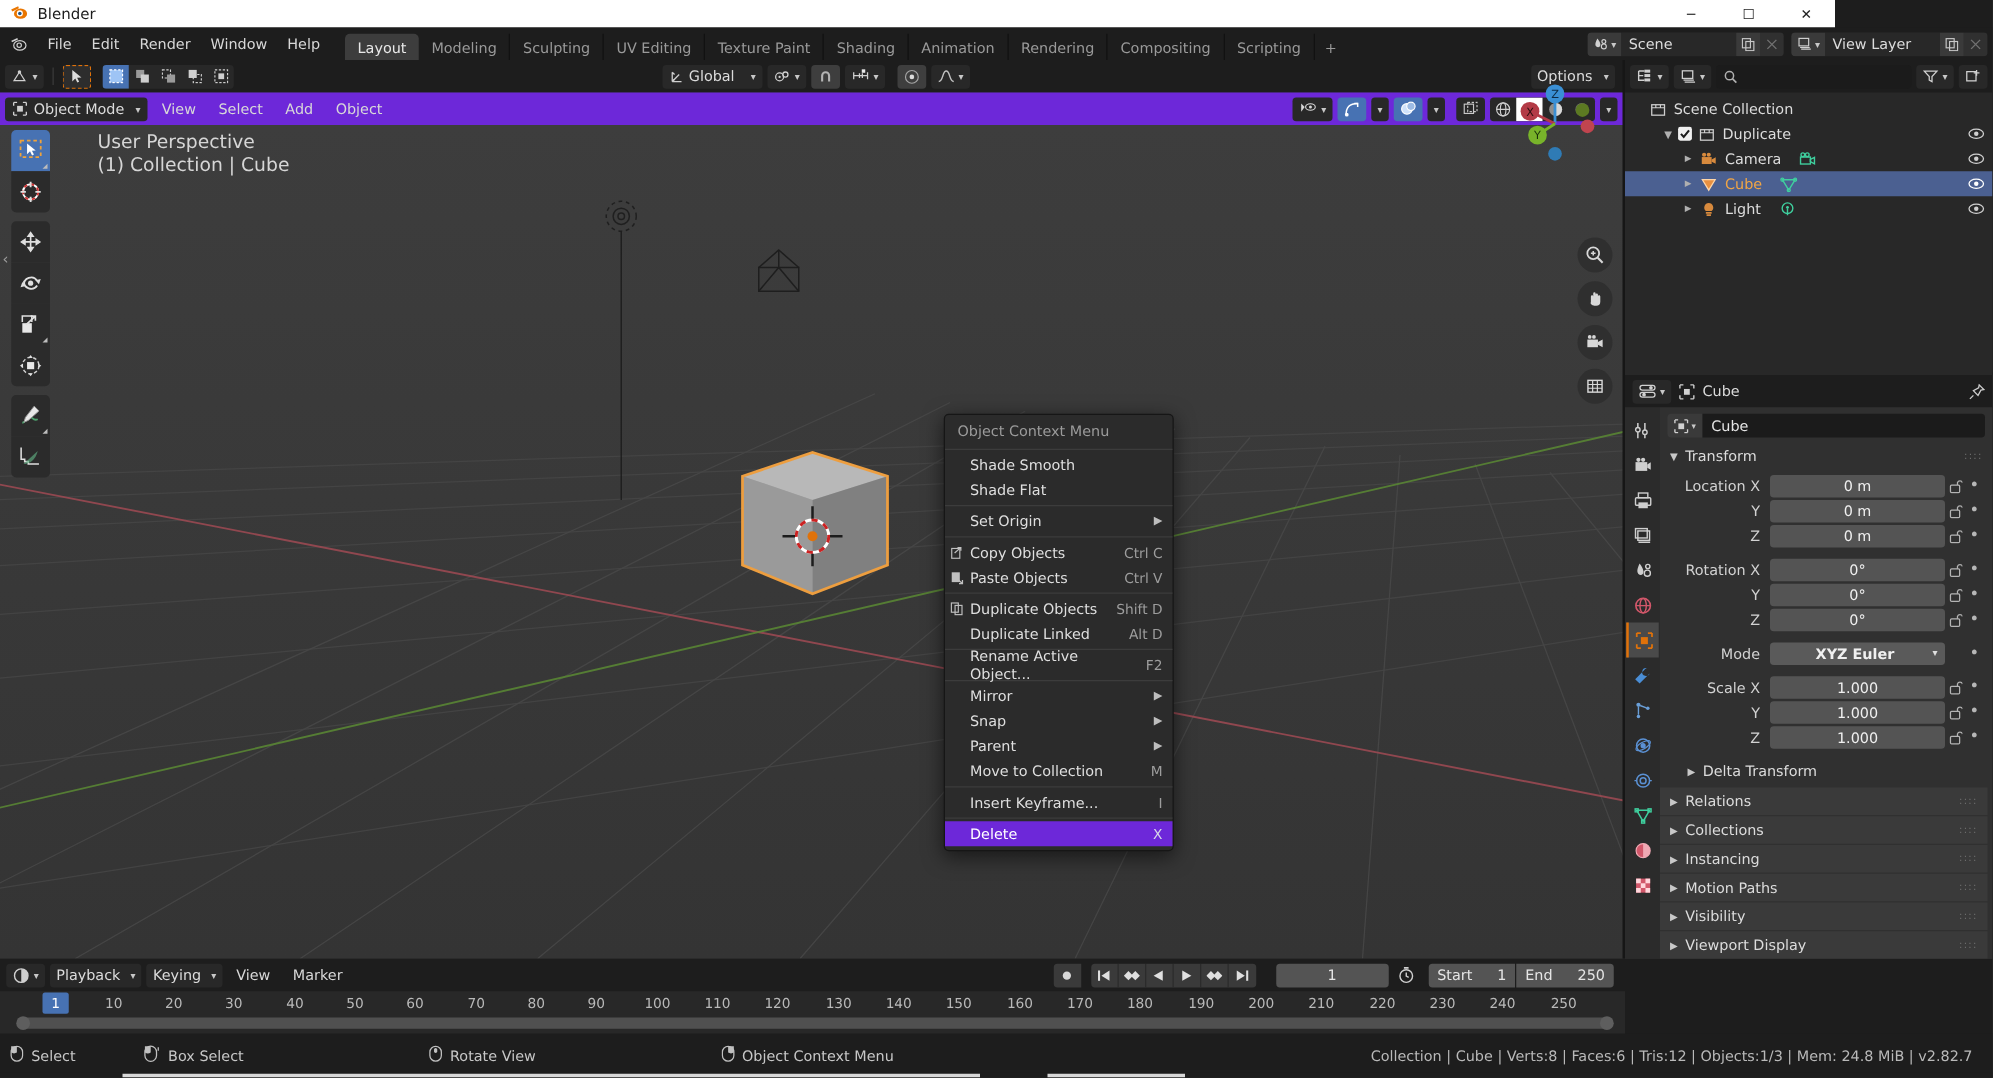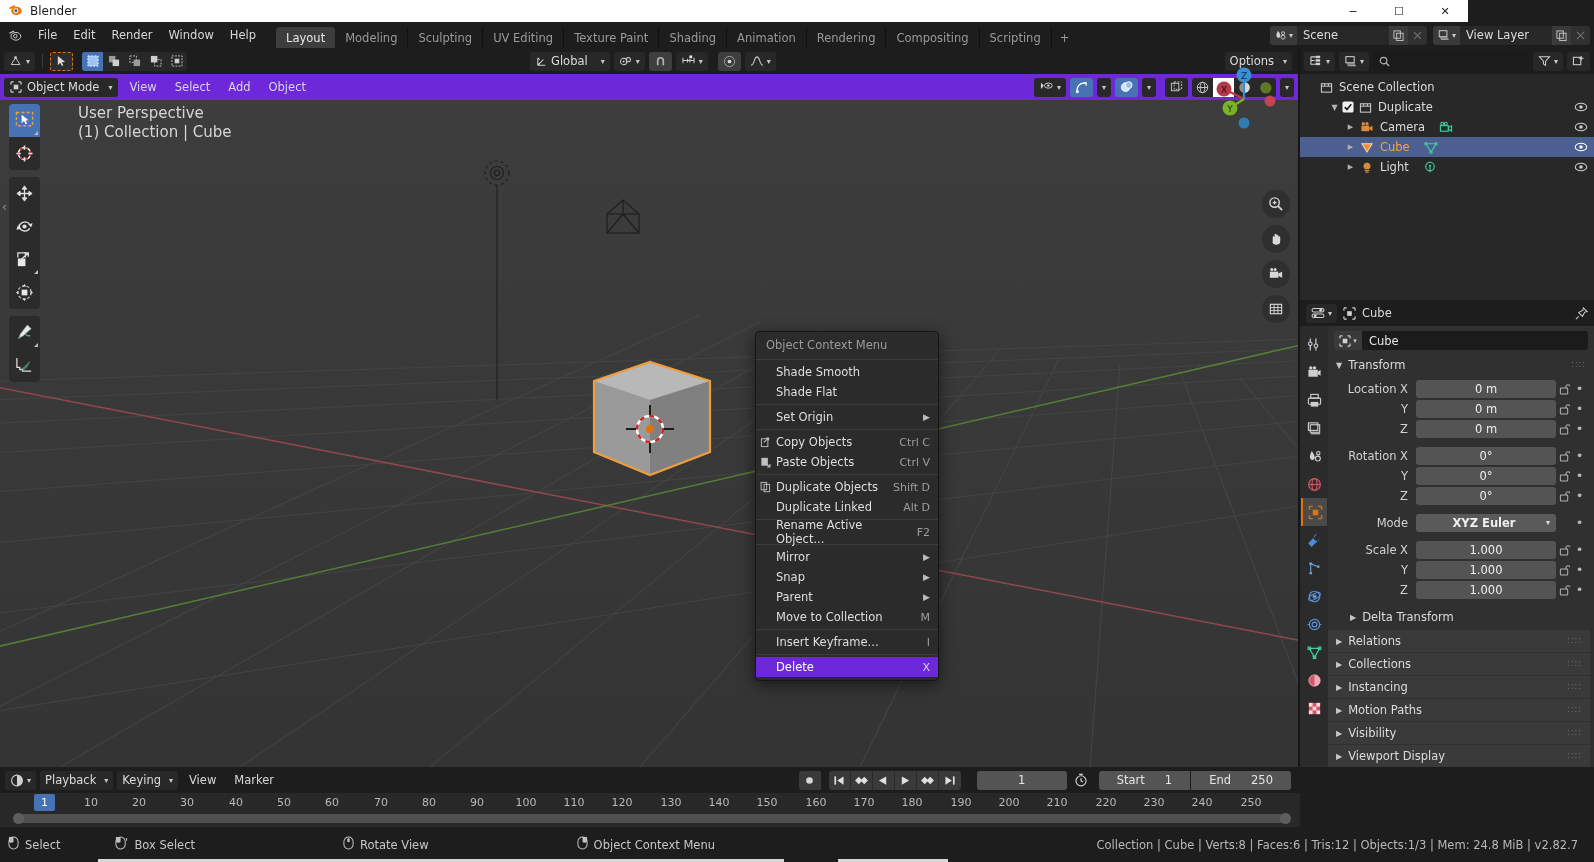--- a/index.html
+++ b/index.html
@@ -180,21 +180,21 @@
 
   
   .timeline { position: absolute; top: 767px; left: 0; width: 1300px; height: 60px; background: #282828; }
   .tl-header { height: 26px; background: #1d1d1d; display: flex; align-items: center; gap: 4px; padding: 0 5px; }
   .tl-play { display: flex; align-items: center; gap: 2px; margin-left: auto; margin-right: 4px; }
   .tl-rec { width: 22px; height: 19px; background: #3a3a3a; border-radius: 3px 0 0 3px; display:flex;align-items:center;justify-content:center;}
   .tl-trans { display: flex; background: #3a3a3a; border-radius: 3px; overflow: hidden; margin-left: 6px;}
   .tl-tb { width: 22px; height: 19px; display: flex; align-items: center; justify-content: center; border-right: 1px solid #2b2b2b;}
   .tl-frame { width: 90px; height: 19px; background: #545454; border-radius: 3px; display: flex; align-items: center; justify-content: center; font-size: 11.5px; }
   .tl-range { display: flex; align-items: center; gap: 0; margin-left: 4px; }
-  .tl-se { height: 19px; background: #545454; display: flex; align-items: center; gap: 20px; padding: 0 18px; font-size: 11.5px;}
+  .tl-se { height: 19px; background: #545454; display: flex; align-items: center; gap: 20px; padding: 0 7px; font-size: 11.5px;}
   .tl-se.first { border-radius: 3px 0 0 3px; }
   .tl-se.last { border-radius: 0 3px 3px 0; margin-left:1px;}
   .tl-ruler { position: relative; height: 20px; }
   .tl-tick { position: absolute; top: 3px; font-size: 11px; color: #b9b9b9; transform: translateX(-50%); }
   .tl-cur { position: absolute; top: 1px; height: 17px; background: #4772b3; border-radius: 2px; color: #fff;
             display: flex; align-items: center; justify-content: center; font-size: 11px; padding: 0 7px; }
   .tl-scroll { position: absolute; bottom: 4px; left: 16px; right: 12px; height: 9px; background: #505050; border-radius: 5px; }
   .tl-scroll::before, .tl-scroll::after { content:''; position:absolute; top:-1px; width:11px;height:11px;border-radius:50%;background:#5e5e5e;}
   .tl-scroll::before { left:-3px;} .tl-scroll::after{ right:-3px;}
 

